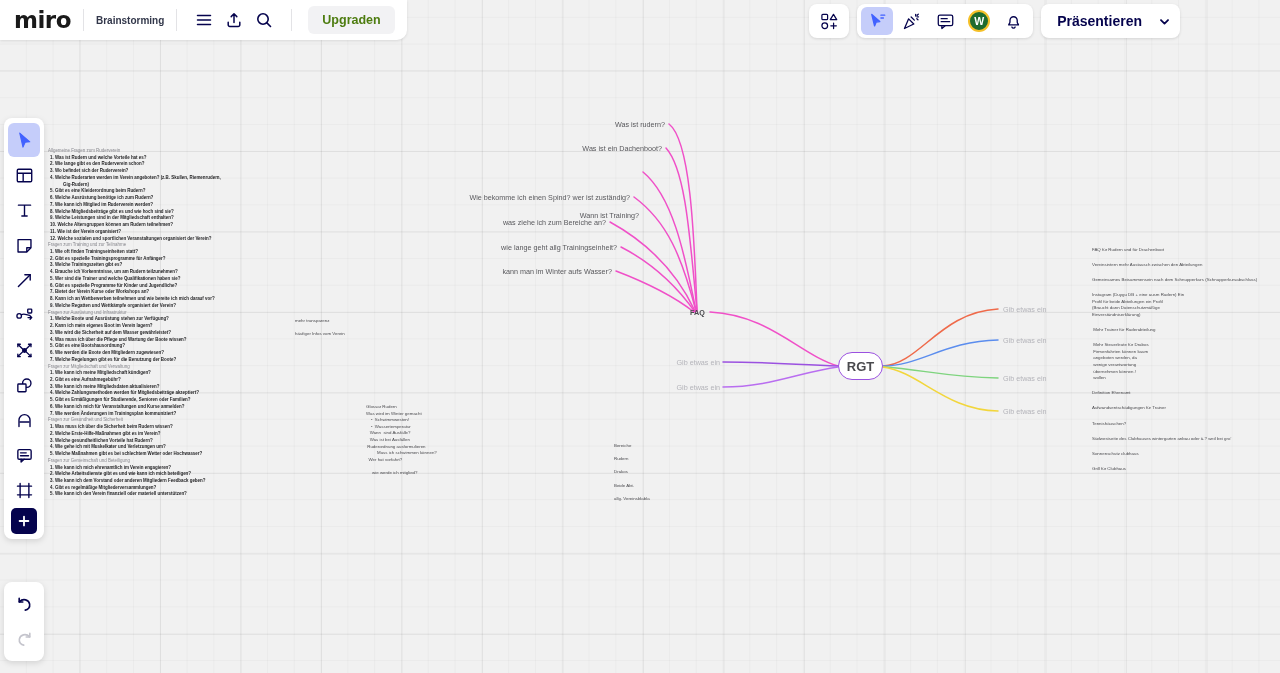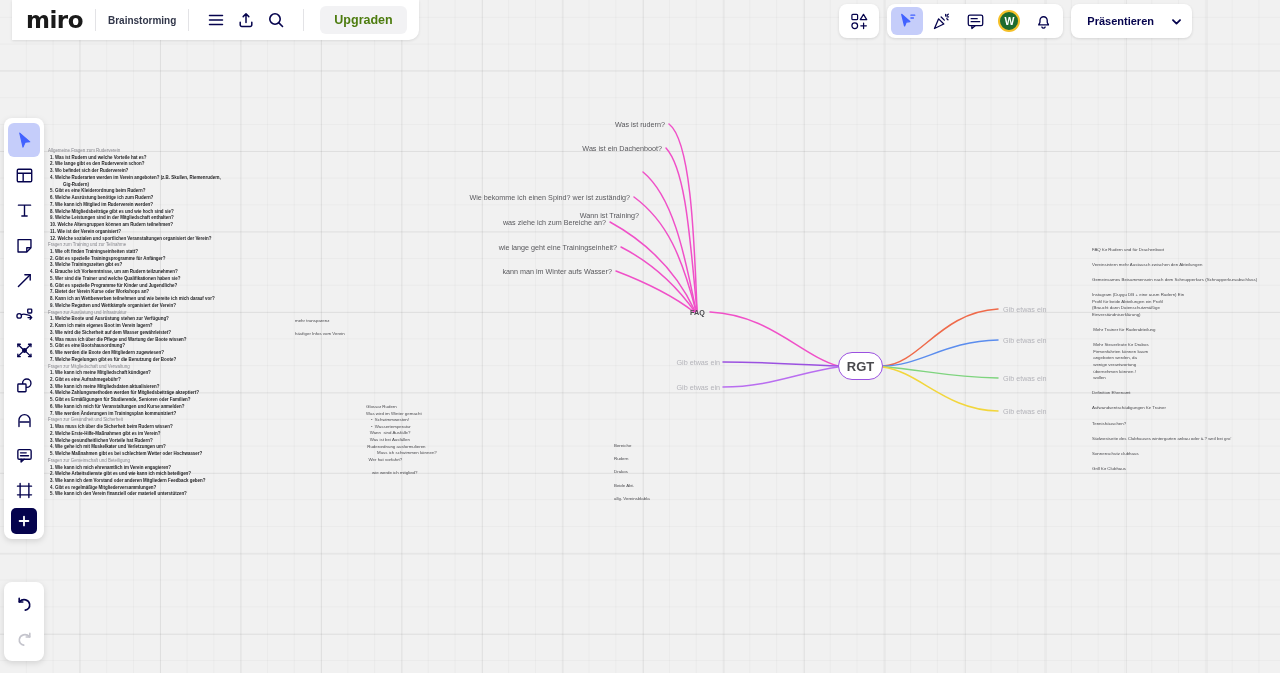--- a/index.html
+++ b/index.html
@@ -20,21 +20,21 @@
       linear-gradient(to bottom, rgba(0,0,0,0.055) 1px, transparent 1px),
       linear-gradient(to right, rgba(0,0,0,0.028) 1px, transparent 1px),
       linear-gradient(to bottom, rgba(0,0,0,0.028) 1px, transparent 1px);
     background-size: 80.5px 80.5px, 80.5px 80.5px, 26.8px 26.8px, 26.8px 26.8px;
     background-position: -1px -10px, -1px -10px, -1px -10px, -1px -10px;
   }
   #edges { position: absolute; inset: 0; }
 
   
   .topbar {
-    position: absolute; top: 0; left: 12px; width: 1188px; height: 40px;
+    position: absolute; top: 0; left: 0; width: 1188px; height: 40px;
     pointer-events: none;
   }
   .tb-left {
     position: absolute; left: 0; top: 0; height: 40px;
     background: #fff; border-bottom-right-radius: 10px;
     display: flex; align-items: center; padding: 0 12px 0 14px;
     box-shadow: 0 1px 3px rgba(0,0,0,.10);
     pointer-events: auto;
   }
   .logo { font-size: 23px; font-weight: 700; letter-spacing: -0.5px; color: #1a1a1a; line-height: 1;
@@ -61,21 +61,21 @@
   .tb-group .tb-icon { width: 32px; height: 28px; }
   .tb-icon.active { background: #c5cdfa; }
   .avatar {
     width: 22px; height: 22px; border-radius: 50%;
     background: #1f6b2f; border: 2px solid #f5c028;
     color: #fff; font-size: 10.5px; font-weight: 700;
     display: flex; align-items: center; justify-content: center;
   }
   .present-btn {
     display: flex; align-items: center; height: 28px;
-    padding: 0 8px 0 12px; font-size: 11px; font-weight: 600; color: #05034d;
+    padding: 0 8px 0 12px; font-size: 14px; font-weight: 600; color: #05034d;
     border-radius: 6px; cursor: pointer; white-space: nowrap; text-align: center;
   }
   .caret-btn { width: 24px; height: 28px; display:flex; align-items:center; justify-content:center;
                border-radius: 6px; cursor: pointer; color:#05034d; }
   .share-btn {
     height: 34px; padding: 0 14px; border-radius: 8px; border: 0;
     background: #4262ff; color: #fff; font-size: 13px; font-weight: 700;
     display: flex; align-items: center; gap: 6px; cursor: pointer;
     box-shadow: 0 1px 3px rgba(0,0,0,.12);
     font-family: "Liberation Sans", sans-serif;
@@ -190,21 +190,21 @@
  angeboten werden, da
  wenige verantwortung
  übernehmen können /
  wollen</div><div class="blk" style="white-space: pre;">Definition Ehrenamt</div><div class="blk" style="white-space: pre;">Aufwandsentschädigungen für Trainer</div><div class="blk" style="white-space: pre;">Tennishäuschen?</div><div class="blk" style="white-space: pre;">Südwestseite des Clubhauses wintergarten anbau oder à.? weil bei gro'</div><div class="blk" style="white-space: pre;">Sonnenschutz clubhaus</div><div class="blk" style="white-space: pre;">Grill für Clubhaus</div></div>
 
     <div class="mapnode r" style="left:500px;top:124px;width:165px;">Was ist rudern?</div>
     <div class="mapnode r" style="left:480px;top:148px;width:182px;">Was ist ein Dachenboot?</div>
     <div class="mapnode r" style="left:480px;top:172px;width:159px;margin-top:43px;">Wann ist Training?</div>
     <div class="mapnode r" style="left:420px;top:197px;width:210px;">Wie bekomme ich einen Spind? wer ist zuständig?</div>
     <div class="mapnode r" style="left:420px;top:222px;width:186px;">was ziehe ich zum Bereiche an?</div>
-    <div class="mapnode r" style="left:440px;top:247px;width:177px;">wie lange geht eine Trainingseinheit?</div>
+    <div class="mapnode r" style="left:440px;top:247px;width:177px;">wie lange geht allg Trainingseinheit?</div>
     <div class="mapnode r" style="left:440px;top:271px;width:172px;">kann man im Winter aufs Wasser?</div>
 
     <div class="mapnode" style="left:690px;top:312px;font-weight:700;color:#4a4a4e;">FAQ</div>
 
     <div class="mapnode ph r" style="left:650px;top:362px;width:70px;">Gib etwas ein</div>
     <div class="mapnode ph r" style="left:650px;top:387px;width:70px;">Gib etwas ein</div>
 
     <div class="mapnode ph" style="left:1003px;top:309px;">Gib etwas ein</div>
     <div class="mapnode ph" style="left:1003px;top:340px;">Gib etwas ein</div>
     <div class="mapnode ph" style="left:1003px;top:378px;">Gib etwas ein</div>

